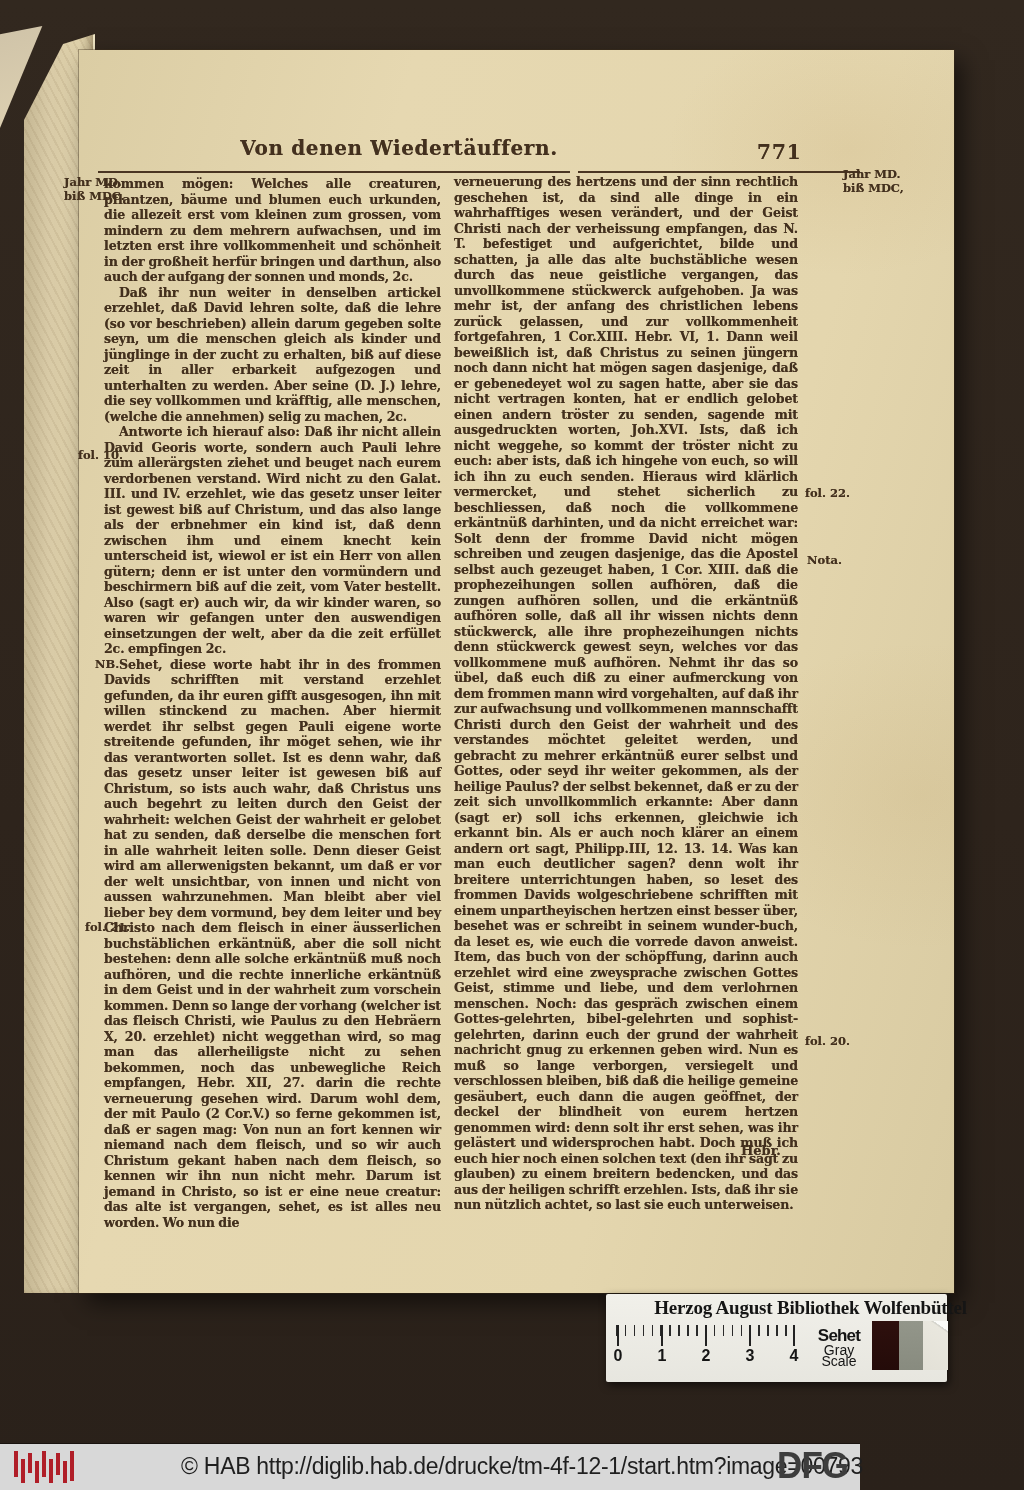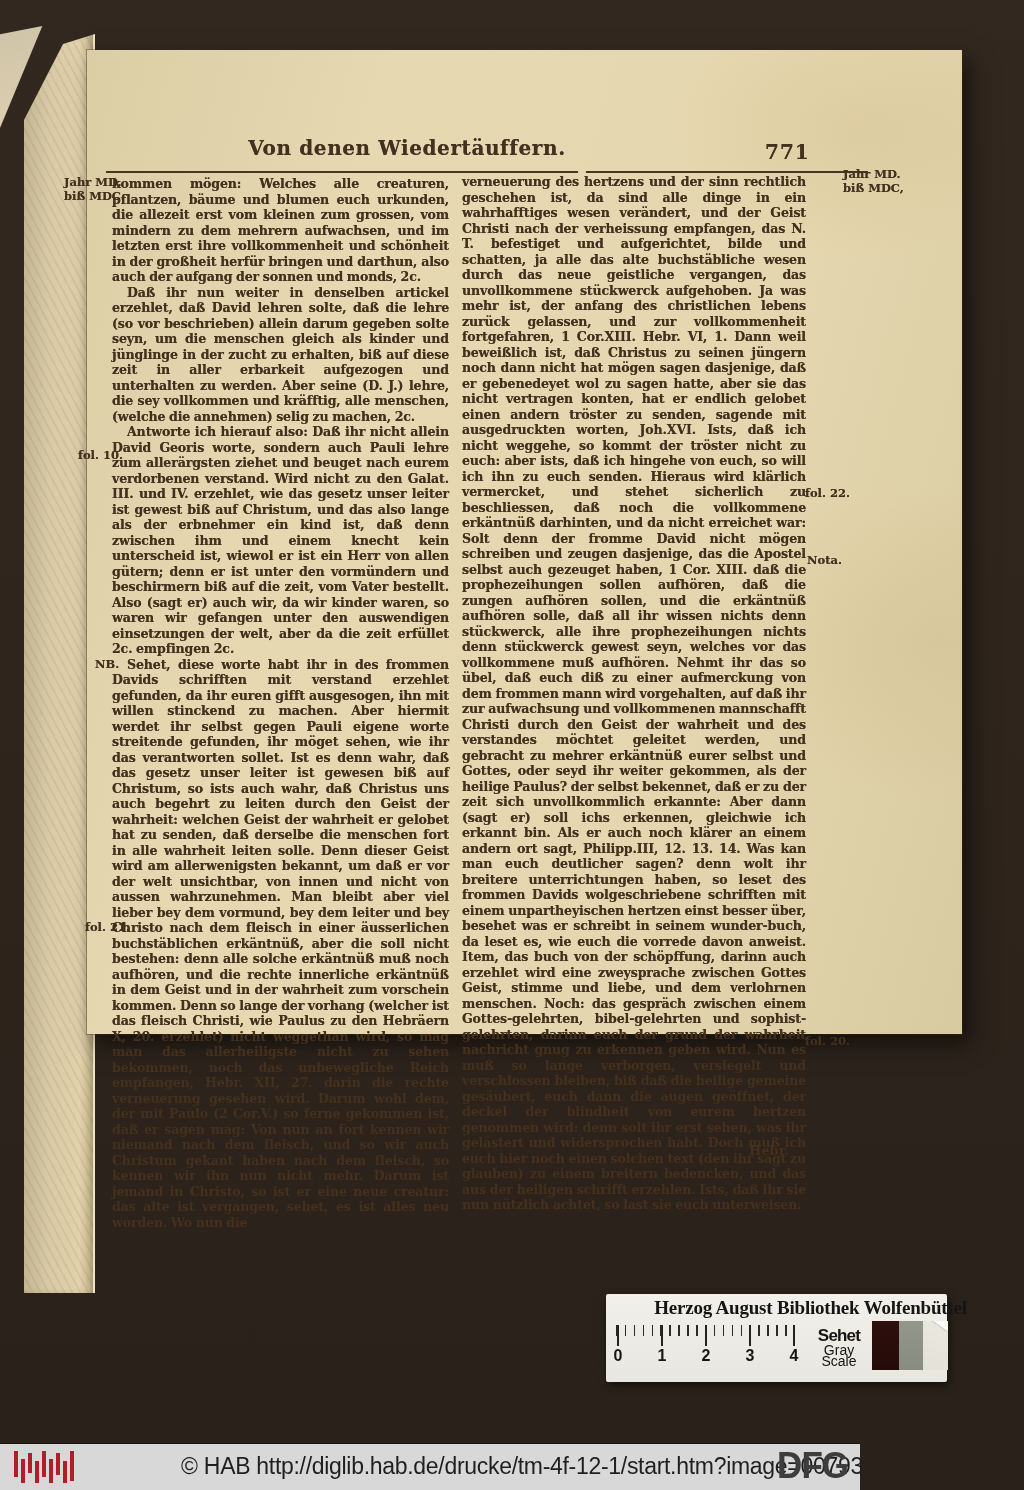--- a/index.html
+++ b/index.html
@@ -18,21 +18,21 @@
     position:absolute; left:24px; top:34px; width:69px; height:1259px;
     background:
       repeating-linear-gradient(62deg, rgba(120,95,60,.10) 0 2px, rgba(0,0,0,0) 2px 7px),
       linear-gradient(90deg,#c4b692 0%,#d8caa6 35%,#e0d2ab 80%,#cdbf9a 100%);
     border-right:2px solid #efe5c4;
     box-shadow:inset -6px 0 8px -4px rgba(90,70,40,.45);
     clip-path:polygon(0 86px, 55% 10px, 100% 0, 100% 100%, 0 100%);
   }
   
   .page{
-    position:absolute; left:87px; top:50px; width:875px; height:984px;
+    position:absolute; left:79px; top:50px; width:875px; height:1243px;
     background:
       radial-gradient(260px 180px at 88% 8%, rgba(185,150,90,.14), rgba(0,0,0,0) 70%),
       radial-gradient(300px 220px at 96% 60%, rgba(180,145,85,.12), rgba(0,0,0,0) 70%),
       linear-gradient(105deg,#dbcda4 0%,#e6d8b1 28%,#e4d6ae 68%,#d8caa1 100%);
     box-shadow: 0 0 0 1px rgba(60,45,25,.35), 8px 10px 22px rgba(0,0,0,.55);
     color:#43301e;
   }
   .running-title{
     position:absolute; left:0; top:86px; width:640px; text-align:center;
     font-size:20px; font-weight:bold; letter-spacing:.6px;

